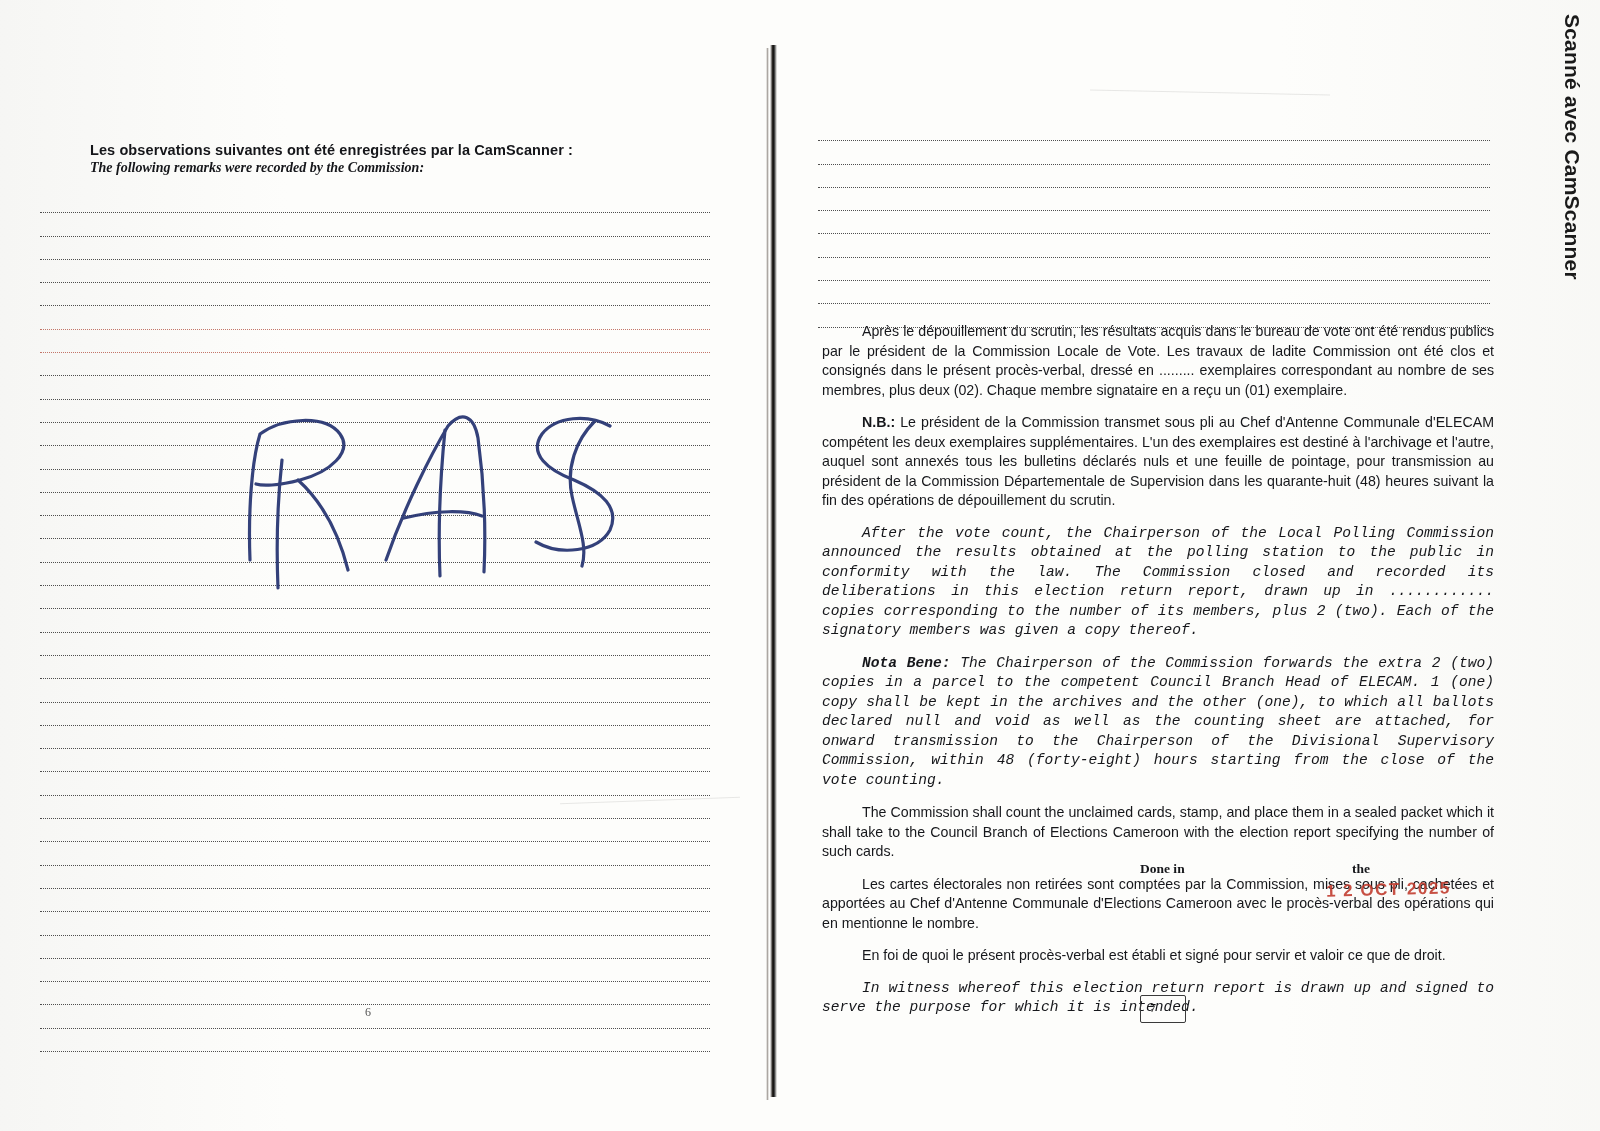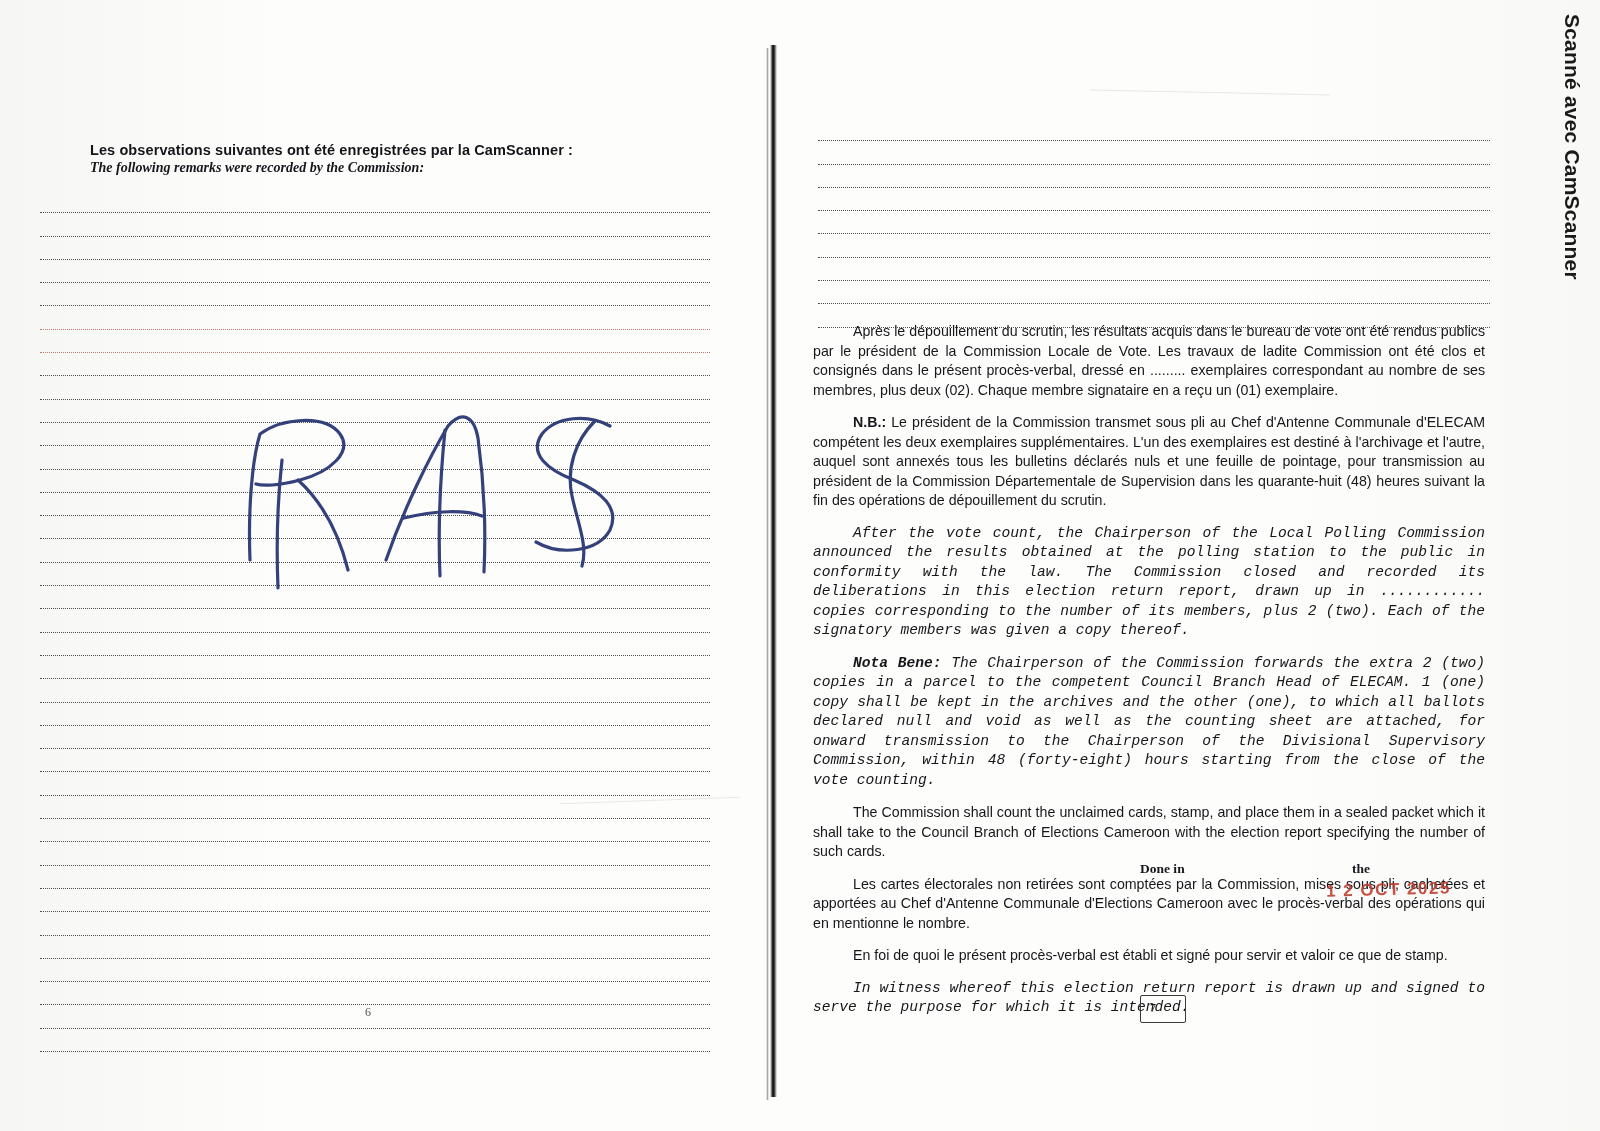--- a/index.html
+++ b/index.html
@@ -120,21 +120,21 @@
     height: 940px;
   }
   .top-dotted {
     position: absolute;
     left: 8px;
     top: 18px;
     width: 672px;
   }
   .body-text {
     position: absolute;
-    left: 3px;
+    left: 12px;
     top: 222px;
     width: 672px;
   }
   p.par {
     margin: 0 0 13px 0;
     text-align: justify;
     font-family: "Liberation Sans", sans-serif;
     font-size: 14.2px;
     line-height: 19.5px;
     text-indent: 40px;
@@ -347,21 +347,21 @@
 
       <p class="par">
         <span>The Commission shall count the unclaimed cards, stamp, and place them in a sealed packet which it shall take to the Council Branch of Elections Cameroon with the election report specifying the number of such cards.</span>
       </p>
 
       <p class="par">
         <span>Les cartes électorales non retirées sont comptées par la Commission, mises sous pli, cachetées et apportées au Chef d'Antenne Communale d'Elections Cameroon avec le procès-verbal des opérations qui en mentionne le nombre.</span>
       </p>
 
       <p class="par">
-        <span>En foi de quoi le présent procès-verbal est établi et signé pour servir et valoir ce que de stamp.</span>
+        <span>En foi de quoi le présent procès-verbal est établi et signé pour servir et valoir ce que de droit.</span>
       </p>
 
       <p class="par it">
         <span>In witness whereof this election return report is drawn up and signed to serve the purpose for which it is intended.</span>
       </p>
     </div>
 
     <div class="signoff">
       <div class="done-row">
         <span>Done in</span>

